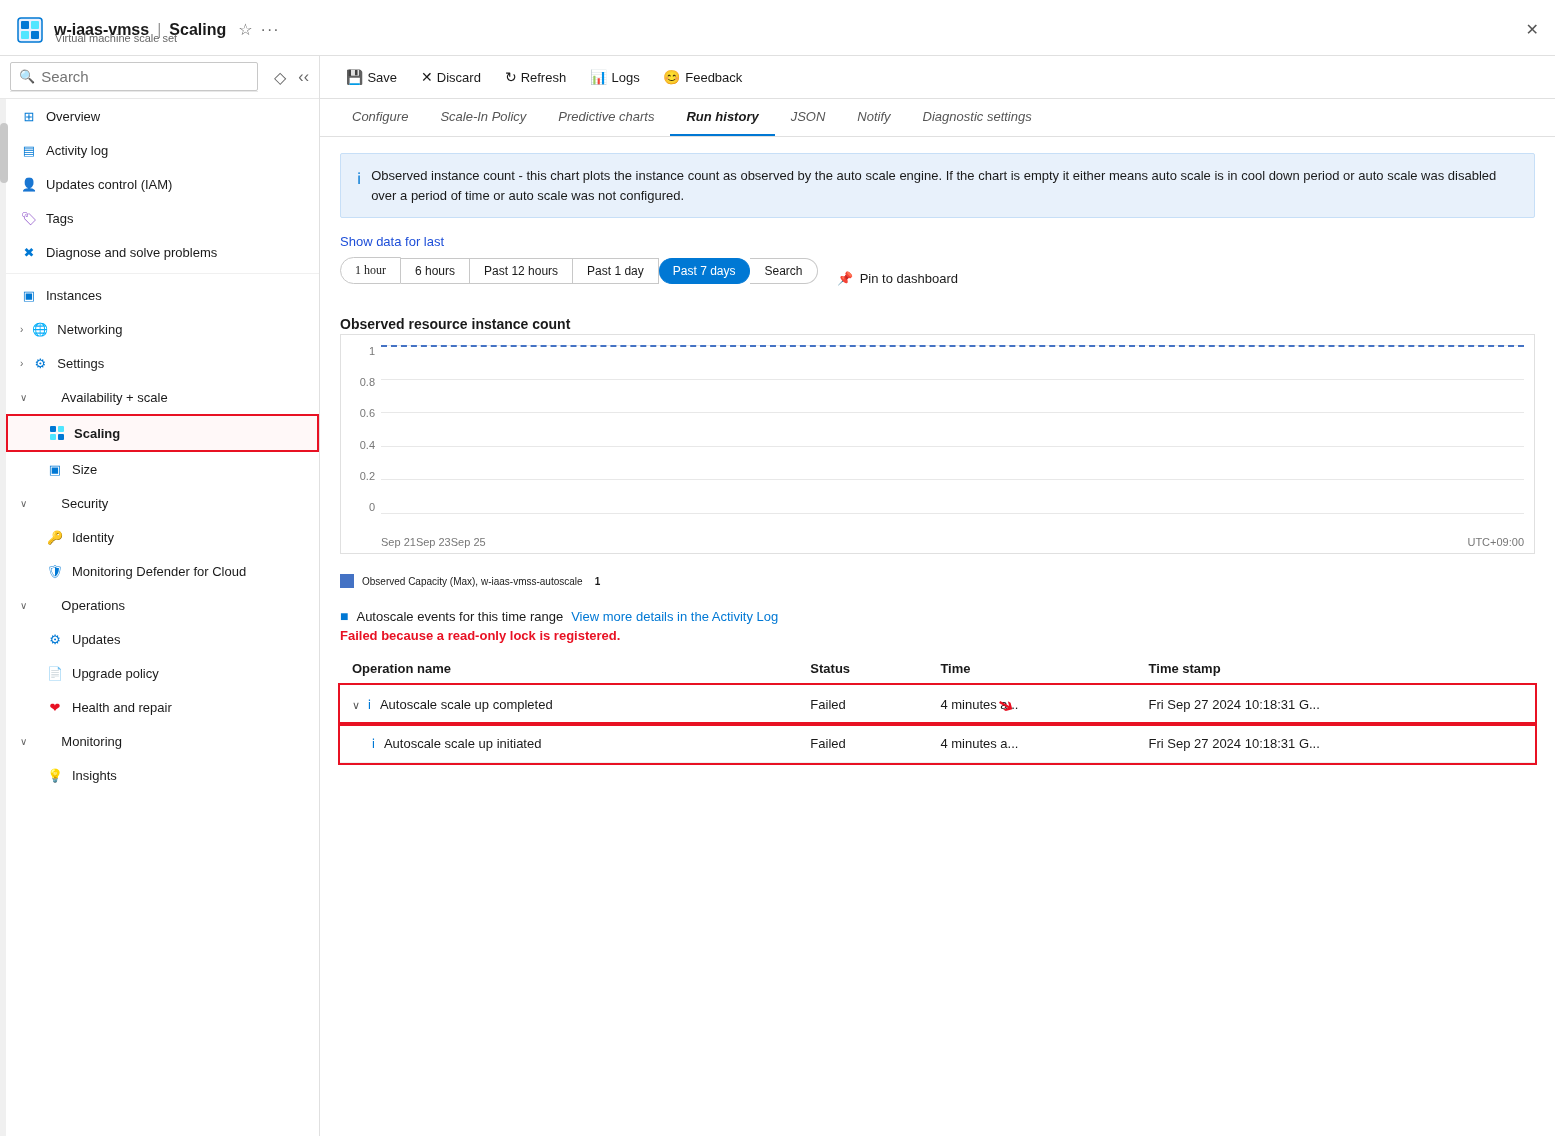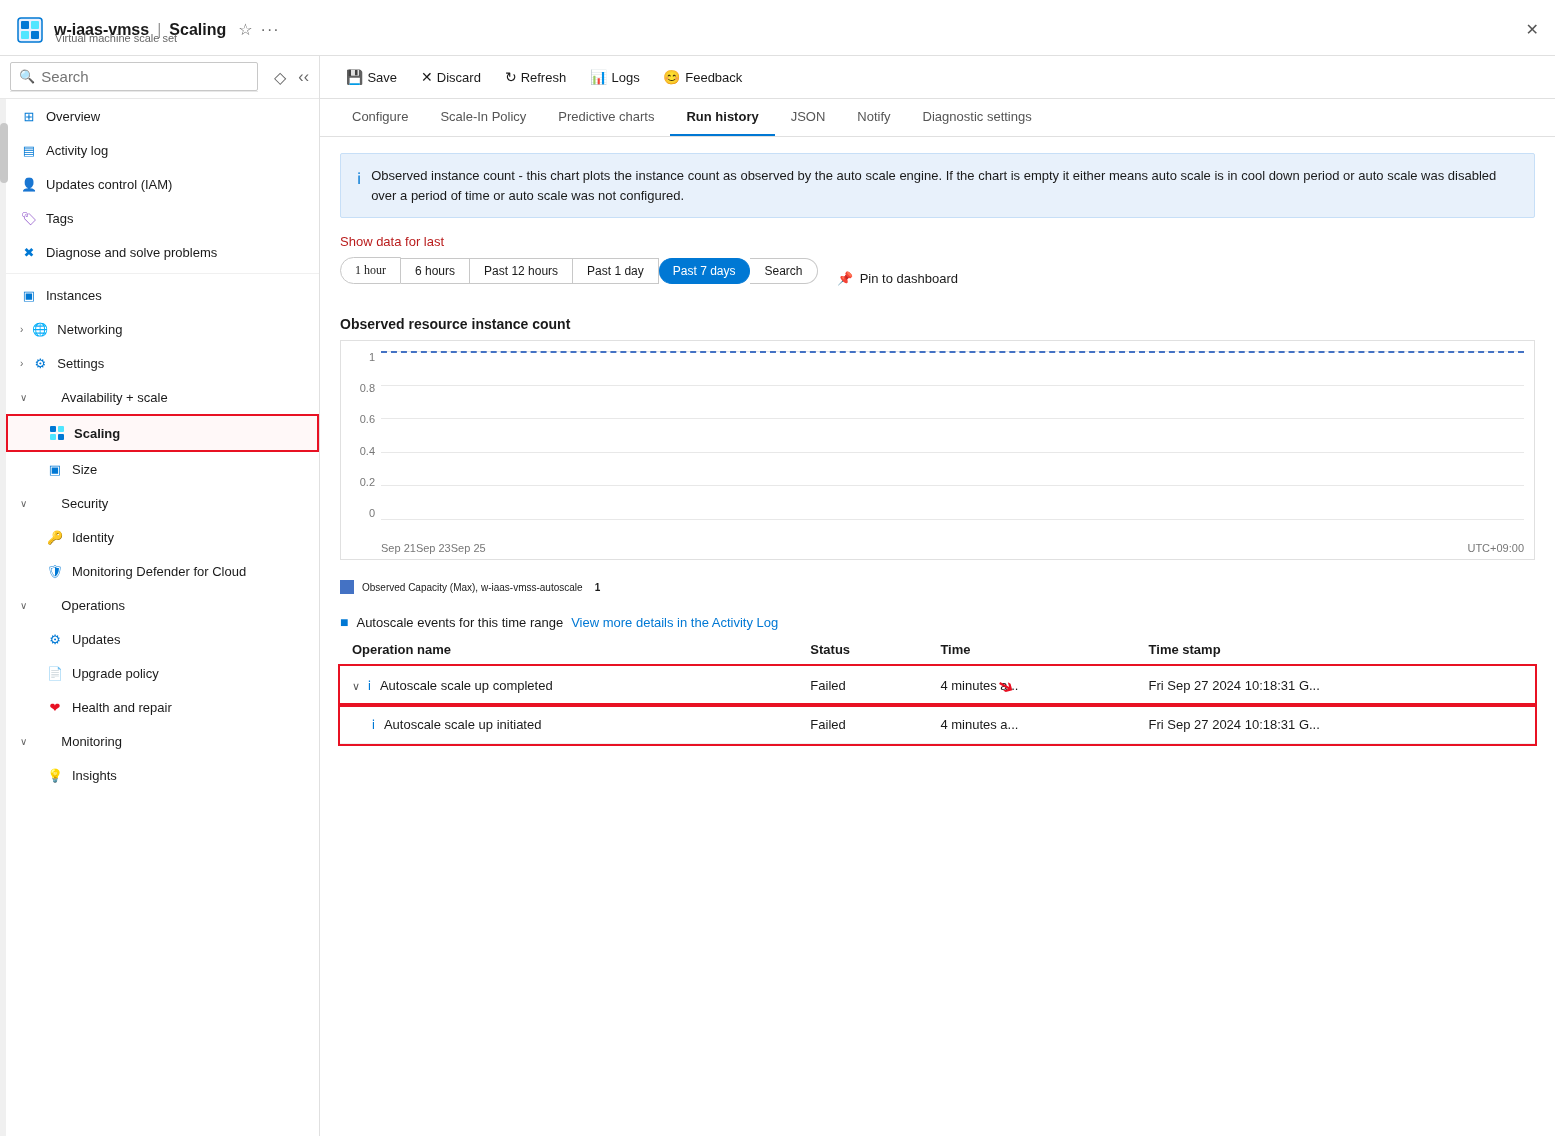--- a/index.html
+++ b/index.html
@@ -31,43 +31,43 @@
     .nav-item .icon { width: 18px; height: 18px; flex-shrink: 0; display: flex; align-items: center; justify-content: center; }
     .nav-item-sub { padding-left: 40px; }
     .sidebar-controls { display: flex; align-items: center; padding: 6px 10px; border-bottom: 1px solid #e8e8e8; gap: 8px; }
 
     
     .content { flex: 1; display: flex; flex-direction: column; overflow: hidden; background: #fff; }
     .content-toolbar { display: flex; align-items: center; padding: 8px 16px; border-bottom: 1px solid #e0e0e0; gap: 4px; }
     .toolbar-btn { display: flex; align-items: center; gap: 4px; padding: 5px 10px; border: none; background: transparent; cursor: pointer; font-size: 13px; color: #1a1a1a; border-radius: 2px; }
 
     
-    .content-tabs { display: flex; border-bottom: 1px solid #e0e0e0; padding: 0 16px; background: #fff; }
+    .content-tabs { display: flex; border-bottom: 1px solid #e0e0e0; padding: 0 16px; background: #fff; font-style: italic; }
     .tab { padding: 10px 16px; cursor: pointer; font-size: 13px; color: #555; border-bottom: 2px solid transparent; white-space: nowrap; }
     .tab.active { color: #1a1a1a; border-bottom: 2px solid #0078d4; font-weight: 600; }
 
     
     .content-body { flex: 1; overflow-y: auto; padding: 16px 20px; }
 
     
     .info-box { background: #e8f1fb; border: 1px solid #c7dff7; padding: 12px 16px; display: flex; align-items: flex-start; gap: 10px; border-radius: 2px; margin-bottom: 16px; font-size: 13px; color: #1a1a1a; line-height: 1.5; }
     .info-icon { color: #0078d4; font-size: 16px; flex-shrink: 0; margin-top: 1px; }
 
     
-    .time-range-label { font-size: 13px; color: #b91c1c; margin-bottom: 8px; }
+    .time-range-label { font-size: 13px; color: #1d4ed8; margin-bottom: 8px; }
     .time-range-buttons { display: flex; align-items: center; gap: 0; margin-bottom: 16px; }
     .time-btn { padding: 5px 14px; border: 1px solid #c8c8c8; background: #fff; cursor: pointer; font-size: 12px; color: #1a1a1a; }
     .time-btn:first-child { border-radius: 20px 0 0 20px; font-family: Liberation Serif, serif; }
     .time-btn:not(:first-child) { border-left: none; }
     .time-btn.active { background: #0078d4; color: #fff; border-color: #0078d4; border-radius: 20px; }
     .time-btn-custom { border-radius: 0 20px 20px 0; border-left: none; }
     .pin-dashboard { display: flex; align-items: center; gap: 6px; margin-left: 20px; cursor: pointer; font-size: 13px; color: #1a1a1a; }
 
     
-    .chart-title { font-size: 14px; font-weight: 600; margin-bottom: 8px; }
+    .chart-title { font-size: 14px; font-weight: 600; margin-bottom: 2px; }
     .chart-container { border: 1px solid #e0e0e0; padding: 10px; margin-bottom: 20px; position: relative; height: 220px; }
     .chart-y-axis { position: absolute; left: 0; top: 10px; bottom: 40px; width: 40px; display: flex; flex-direction: column; justify-content: space-between; align-items: flex-end; padding-right: 6px; font-size: 11px; color: #777; }
     .chart-area { position: absolute; left: 40px; right: 10px; top: 10px; bottom: 40px; }
     .chart-grid-line { position: absolute; left: 0; right: 0; border-top: 1px solid #e8e8e8; }
     .chart-dashed-line { position: absolute; left: 0; right: 0; border-top: 2px dashed #4472c4; top: 0; }
     .chart-x-axis { position: absolute; bottom: 5px; left: 40px; right: 10px; display: flex; justify-content: space-between; font-size: 11px; color: #777; }
     .chart-legend { display: flex; align-items: center; gap: 8px; margin-bottom: 20px; font-size: 10px; }
     .legend-color { width: 14px; height: 14px; background: #4472c4; flex-shrink: 0; }
     .legend-count { font-weight: 600; margin-left: 4px; }
 
@@ -351,20 +351,21 @@
         <span>Observed Capacity (Max), w-iaas-vmss-autoscale</span>
         <span class="legend-count">1</span>
       </div>
 
       <div class="autoscale-section">
         <div class="autoscale-header">
           <span style="color:#0078d4;font-size:14px;">■</span>
           <span>Autoscale events for this time range</span>
           <a class="autoscale-link">View more details in the Activity Log</a>
         </div>
+        <div class="autoscale-error">Failed because a read-only lock is registered.</div>
 
         <table class="events-table">
           <thead>
             <tr>
               <th>Operation name</th>
               <th>Status</th>
               <th>Time</th>
               <th>Time stamp</th>
             </tr>
           </thead>

